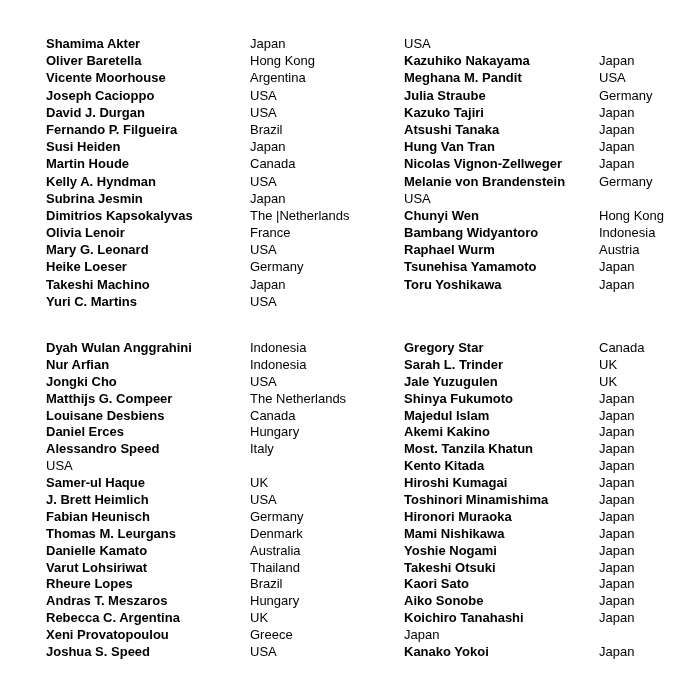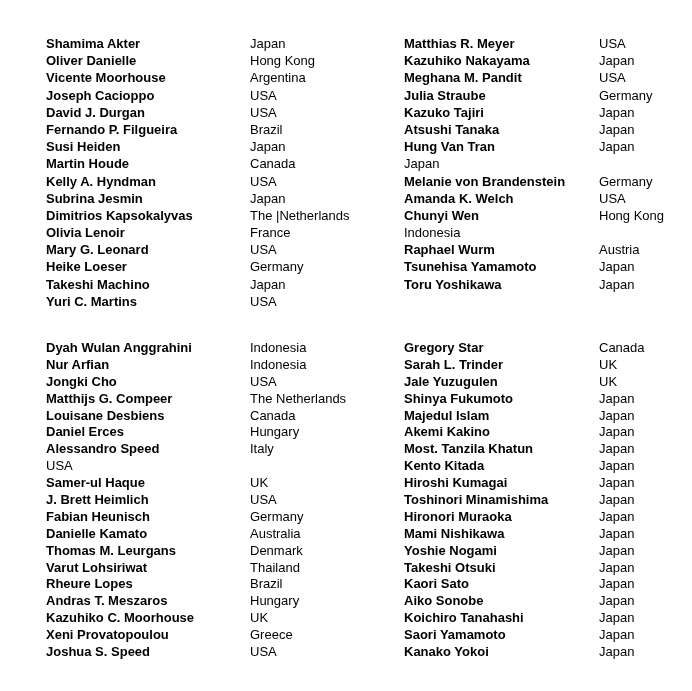--- a/index.html
+++ b/index.html
@@ -63,21 +63,21 @@
 <body>
 
 <div class="page">
   <div class="section top">
       <div class="group left">
         <div class="row">
           <span class="cell-name">Shamima Akter</span>
           <span class="cell-country">Japan</span>
         </div>
         <div class="row">
-          <span class="cell-name">Oliver Danielle</span>
+          <span class="cell-name">Oliver Baretella</span>
           <span class="cell-country">Hong Kong</span>
         </div>
         <div class="row">
           <span class="cell-name">Vicente Moorhouse</span>
           <span class="cell-country">Argentina</span>
         </div>
         <div class="row">
           <span class="cell-name">Joseph Cacioppo</span>
           <span class="cell-country">USA</span>
         </div>
@@ -125,21 +125,20 @@
           <span class="cell-name">Takeshi Machino</span>
           <span class="cell-country">Japan</span>
         </div>
         <div class="row">
           <span class="cell-name">Yuri C. Martins</span>
           <span class="cell-country">USA</span>
         </div>
       </div>
       <div class="group right">
         <div class="row">
-          <span class="cell-name">Matthias R. Meyer</span>
           <span class="cell-country">USA</span>
         </div>
         <div class="row">
           <span class="cell-name">Kazuhiko Nakayama</span>
           <span class="cell-country">Japan</span>
         </div>
         <div class="row">
           <span class="cell-name">Meghana M. Pandit</span>
           <span class="cell-country">USA</span>
         </div>
@@ -153,35 +152,36 @@
         </div>
         <div class="row">
           <span class="cell-name">Atsushi Tanaka</span>
           <span class="cell-country">Japan</span>
         </div>
         <div class="row">
           <span class="cell-name">Hung Van Tran</span>
           <span class="cell-country">Japan</span>
         </div>
         <div class="row">
+          <span class="cell-name">Nicolas Vignon-Zellweger</span>
           <span class="cell-country">Japan</span>
         </div>
         <div class="row">
           <span class="cell-name">Melanie von Brandenstein</span>
           <span class="cell-country">Germany</span>
         </div>
         <div class="row">
-          <span class="cell-name">Amanda K. Welch</span>
           <span class="cell-country">USA</span>
         </div>
         <div class="row">
           <span class="cell-name">Chunyi Wen</span>
           <span class="cell-country">Hong Kong</span>
         </div>
         <div class="row">
+          <span class="cell-name">Bambang Widyantoro</span>
           <span class="cell-country">Indonesia</span>
         </div>
         <div class="row">
           <span class="cell-name">Raphael Wurm</span>
           <span class="cell-country">Austria</span>
         </div>
         <div class="row">
           <span class="cell-name">Tsunehisa Yamamoto</span>
           <span class="cell-country">Japan</span>
         </div>
@@ -230,41 +230,41 @@
         </div>
         <div class="row">
           <span class="cell-name">J. Brett Heimlich</span>
           <span class="cell-country">USA</span>
         </div>
         <div class="row">
           <span class="cell-name">Fabian Heunisch</span>
           <span class="cell-country">Germany</span>
         </div>
         <div class="row">
+          <span class="cell-name">Thomas M. Leurgans</span>
+          <span class="cell-country">Denmark</span>
+        </div>
+        <div class="row">
           <span class="cell-name">Danielle Kamato</span>
           <span class="cell-country">Australia</span>
         </div>
         <div class="row">
-          <span class="cell-name">Thomas M. Leurgans</span>
-          <span class="cell-country">Denmark</span>
-        </div>
-        <div class="row">
           <span class="cell-name">Varut Lohsiriwat</span>
           <span class="cell-country">Thailand</span>
         </div>
         <div class="row">
           <span class="cell-name">Rheure Lopes</span>
           <span class="cell-country">Brazil</span>
         </div>
         <div class="row">
           <span class="cell-name">Andras T. Meszaros</span>
           <span class="cell-country">Hungary</span>
         </div>
         <div class="row">
-          <span class="cell-name">Kazuhiko C. Moorhouse</span>
+          <span class="cell-name">Rebecca C. Argentina</span>
           <span class="cell-country">UK</span>
         </div>
         <div class="row">
           <span class="cell-name">Xeni Provatopoulou</span>
           <span class="cell-country">Greece</span>
         </div>
         <div class="row">
           <span class="cell-name">Joshua S. Speed</span>
           <span class="cell-country">USA</span>
         </div>
@@ -332,21 +332,20 @@
         </div>
         <div class="row">
           <span class="cell-name">Aiko Sonobe</span>
           <span class="cell-country">Japan</span>
         </div>
         <div class="row">
           <span class="cell-name">Koichiro Tanahashi</span>
           <span class="cell-country">Japan</span>
         </div>
         <div class="row">
-          <span class="cell-name">Saori Yamamoto</span>
           <span class="cell-country">Japan</span>
         </div>
         <div class="row">
           <span class="cell-name">Kanako Yokoi</span>
           <span class="cell-country">Japan</span>
         </div>
       </div>
     </div>
 </div>
 

